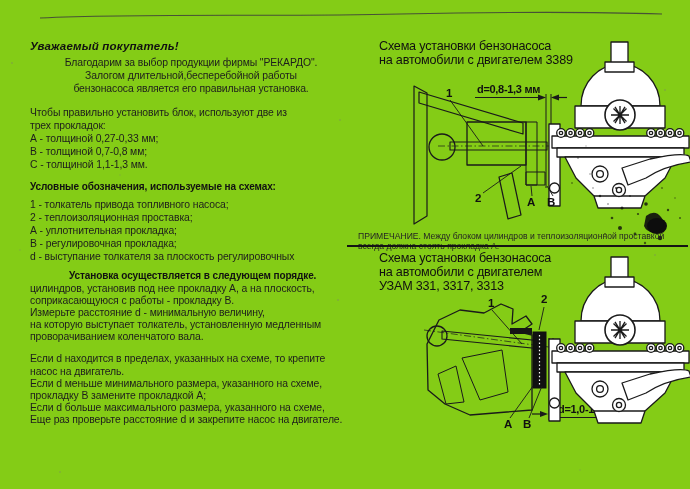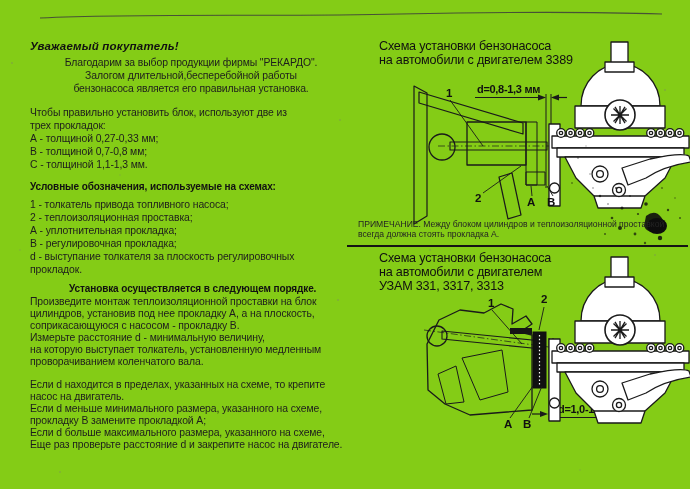--- a/index.html
+++ b/index.html
@@ -122,29 +122,27 @@
     </div>
 
     <div class="heading" style="margin-top:10px;">Условные обозначения, используемые на схемах:</div>
 
     <div style="margin-top:6px;">
       <div class="line">1 - толкатель привода топливного насоса;</div>
       <div class="line">2 - теплоизоляционная проставка;</div>
       <div class="line">А - уплотнительная прокладка;</div>
       <div class="line">В - регулировочная прокладка;</div>
       <div class="line">d - выступание толкателя за плоскость регулировочных</div>
-      <div class="line">прокладок.</div>
     </div>
 
     <div class="heading" style="margin-top:7px;margin-left:39px;">Установка осуществляется в следующем порядке.</div>
 
     <div class="tight" style="margin-top:2px;">
-      <div class="line">Произведите монтаж теплоизоляционной проставки на блок</div>
       <div class="line">цилиндров, установив под нее прокладку А, а на плоскость,</div>
-      <div class="line">соприкасающуюся с насосом - прокладку В.</div>
+      <div class="line">соприкасающуюся с работы - прокладку В.</div>
       <div class="line">Измерьте расстояние d - минимальную величину,</div>
       <div class="line">на которую выступает толкатель, установленную медленным</div>
       <div class="line">проворачиванием коленчатого  вала.</div>
     </div>
 
     <div class="tight" style="margin-top:10px;">
       <div class="line">Если d находится в пределах, указанных на схеме, то крепите</div>
       <div class="line">насос на двигатель.</div>
       <div class="line">Если d меньше минимального размера, указанного на схеме,</div>
       <div class="line">прокладку В замените прокладкой А;</div>
@@ -217,21 +215,21 @@
         <circle cx="330" cy="180" r="1" opacity=".6"></circle>
       <circle cx="310" cy="200" r="2.2" opacity=".85"></circle>
         <circle cx="295" cy="205" r="1.2" opacity=".6"></circle>
       <circle cx="228" cy="120" r=".9" opacity=".4"></circle>
         <circle cx="240" cy="136" r=".8" opacity=".45"></circle>
       <circle cx="222" cy="145" r="1" opacity=".4"></circle>
         <circle cx="236" cy="108" r=".7" opacity=".35"></circle>
     </g>
   </svg>
 
-  <div class="d-note" style="top:220px;">
+  <div class="d-note" style="top:232px;">
     <div>ПРИМЕЧАНИЕ.  Между блоком цилиндров и теплоизоляционной проставкой</div>
     <div>всегда должна стоять прокладка А.</div>
   </div>
 
   <div class="section-divider"></div>
 
   <div class="d-title" style="top:252px;">
     <div>Схема установки бензонасоса</div>
     <div>на автомобили с двигателем</div>
     <div>УЗАМ 331, 3317, 3313</div>

